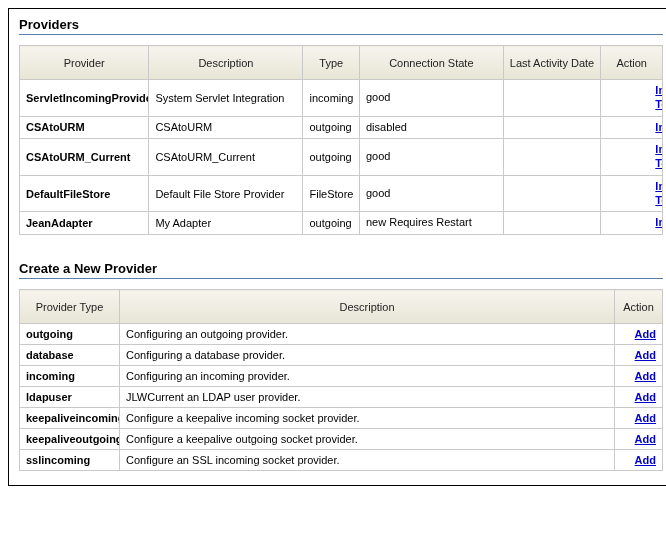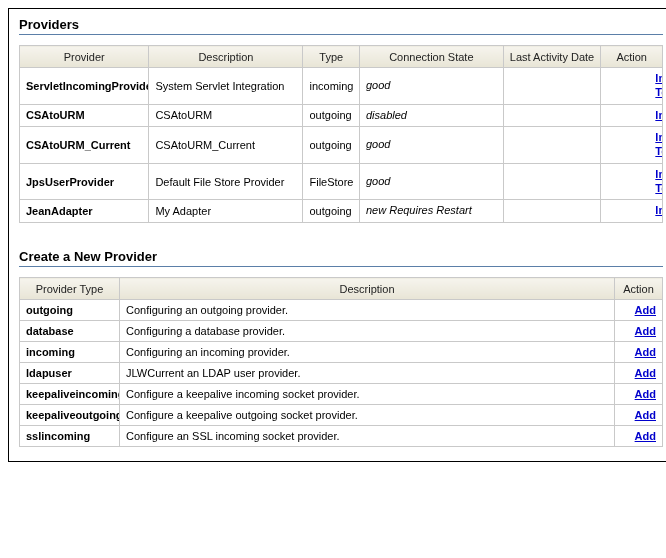--- a/index.html
+++ b/index.html
@@ -39,24 +39,24 @@
     vertical-align: middle;
     overflow: hidden;
     white-space: nowrap;
     text-overflow: clip;
   }
   th {
     background: linear-gradient(#f6f4ed, #e8e5d6);
     font-weight: normal;
     text-align: center;
     color: #222;
-    height: 22px;
+    height: 34px;
   }
   td.bold { font-weight: bold; }
-  td.wrap { white-space: normal; line-height: 1.25; font-style: italic; }
+  td.wrap { white-space: normal; line-height: 1.25; }
   .action-cell a {
     color: #0000cc;
     text-decoration: underline;
     font-weight: bold;
     display: block;
     line-height: 1.25;
     margin-left: 48px;
   }
   .add-cell { text-align: right; }
   .add-cell a {
@@ -132,21 +132,21 @@
           <td>CSAtoURM_Current</td>
           <td>outgoing</td>
           <td class="wrap">good</td>
           <td></td>
           <td class="action-cell">
             <a href="#">Info</a>
             <a href="#">Test</a>
           </td>
         </tr>
         <tr>
-          <td class="bold">JpsUserProvider</td>
+          <td class="bold">DefaultFileStore</td>
           <td>Default File Store Provider</td>
           <td>FileStore</td>
           <td class="wrap">good</td>
           <td></td>
           <td class="action-cell">
             <a href="#">Info</a>
             <a href="#">Test</a>
           </td>
         </tr>
         <tr>

